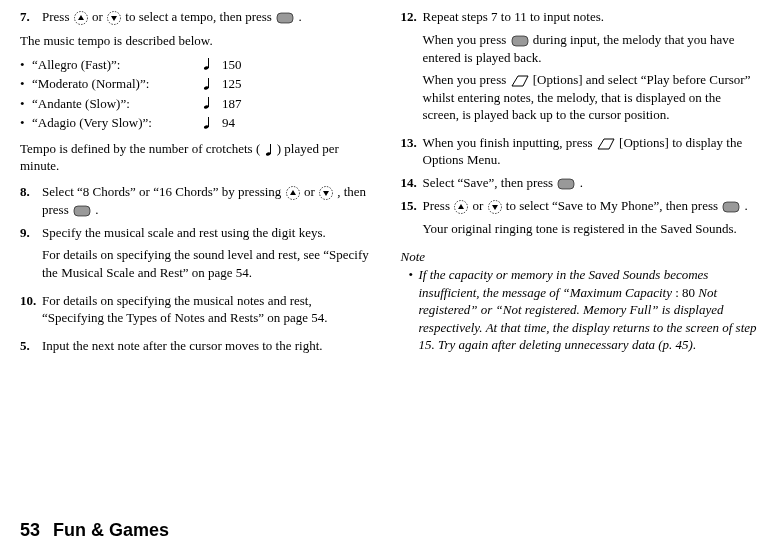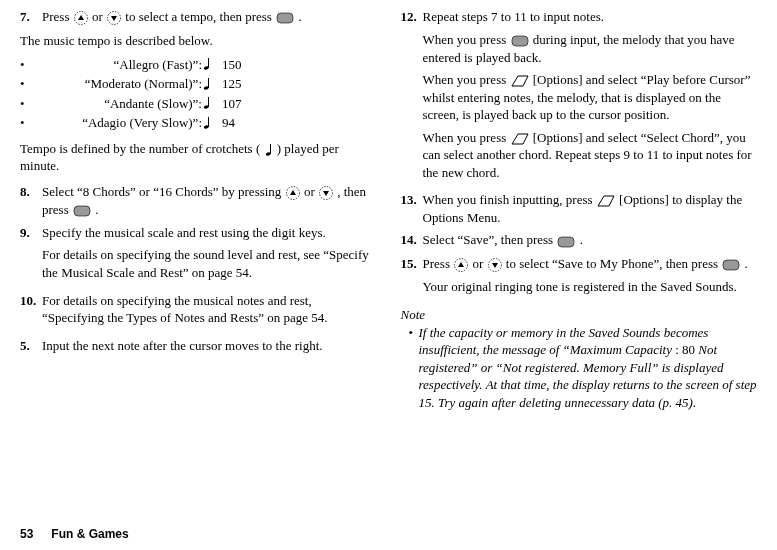--- a/index.html
+++ b/index.html
@@ -32,32 +32,32 @@
   .step-body { flex: 1; }
   .step-body p { margin-bottom: 5px; }
   .tempo-intro { margin: 6px 0; }
   .tempo-list { margin-left: 0; }
   .tempo-row {
     display: flex;
     align-items: center;
     margin: 2px 0;
   }
   .tempo-bullet { width: 12px; }
-  .tempo-label { width: 170px; text-align: right; }
+  .tempo-label { width: 170px; }
   .tempo-icon { width: 20px; display:flex; align-items:center; }
   .tempo-val { }
   .tempo-note { margin: 8px 0 8px 0; }
   .note-head { font-style: italic; font-weight: normal; margin-top: 6px; }
   .note-body { font-style: italic; margin-left: 8px; display:flex; }
   .note-bullet { width: 10px; font-style: normal; }
   .note-text { flex:1; }
   .footer {
     margin-top: 10px;
     font-family: Arial, Helvetica, sans-serif;
-    font-size: 12px;
+    font-size: 18px;
     font-weight: bold;
   }
   .footer .page { display:inline-block; min-width: 28px; }
   svg.icon { vertical-align: middle; }
 </style>
 </head>
 <body>
 
 <svg width="0" height="0" style="position:absolute">
   <defs>
@@ -142,21 +142,21 @@
         <span class="tempo-val">125</span>
       </div>
       <div class="tempo-row">
         <span class="tempo-bullet">•</span>
         <span class="tempo-label">“Andante (Slow)”:</span>
         <span class="tempo-icon">
             <svg class="icon" width="10" height="14">
               <use href="#crotchet-icon"></use>
             </svg>
           </span>
-        <span class="tempo-val">107</span>
+        <span class="tempo-val">187</span>
       </div>
       <div class="tempo-row">
         <span class="tempo-bullet">•</span>
         <span class="tempo-label">“Adagio (Very Slow)”:</span>
         <span class="tempo-icon">
             <svg class="icon" width="10" height="14">
               <use href="#crotchet-icon"></use>
             </svg>
           </span>
         <span class="tempo-val">94</span>
@@ -227,27 +227,20 @@
             </svg>
           <span> during input, the melody that you have entered is played back.</span>
         </p>
         <p>
           <span>When you press </span>
           <svg class="icon" width="20" height="14">
               <use href="#softkey-icon"></use>
             </svg>
           <span> [Options] and select “Play before Cursor” whilst entering notes, the melody, that is displayed on the screen, is played back up to the cursor position.</span>
         </p>
-        <p>
-          <span>When you press </span>
-          <svg class="icon" width="20" height="14">
-              <use href="#softkey-icon"></use>
-            </svg>
-          <span> [Options] and select “Select Chord”, you can select another chord. Repeat steps 9 to 11 to input notes for the new chord.</span>
-        </p>
       </div>
     </div>
 
     <div class="step">
       <div class="step-num">13.</div>
       <div class="step-body">
         <span>When you finish inputting, press </span>
         <svg class="icon" width="20" height="14">
             <use href="#softkey-icon"></use>
           </svg>

